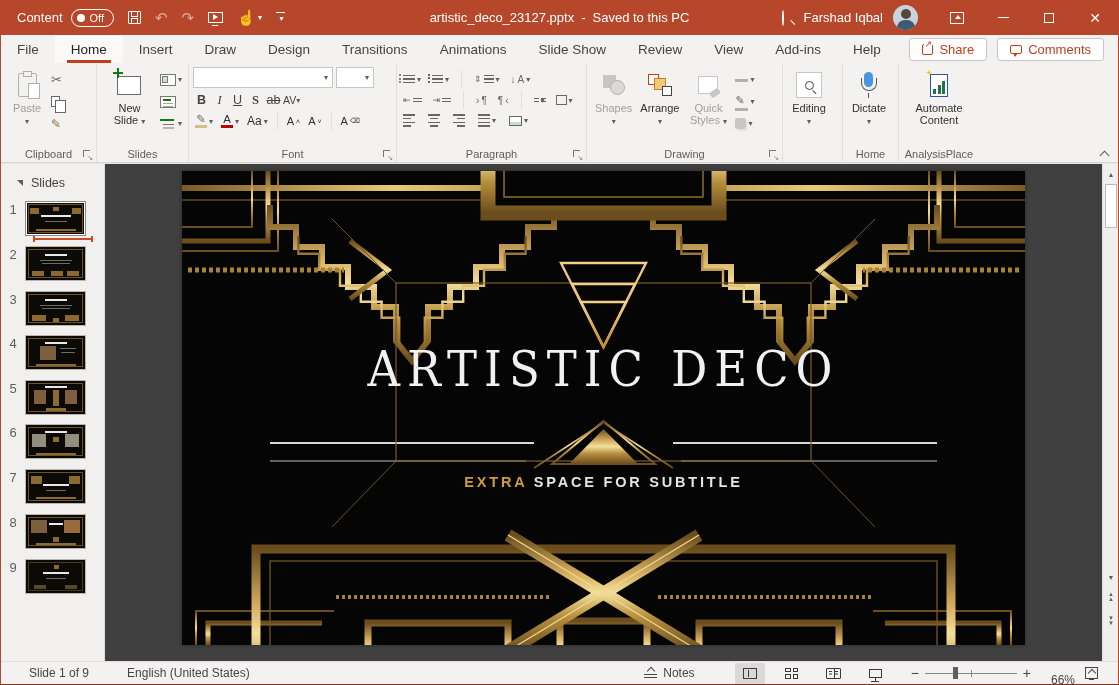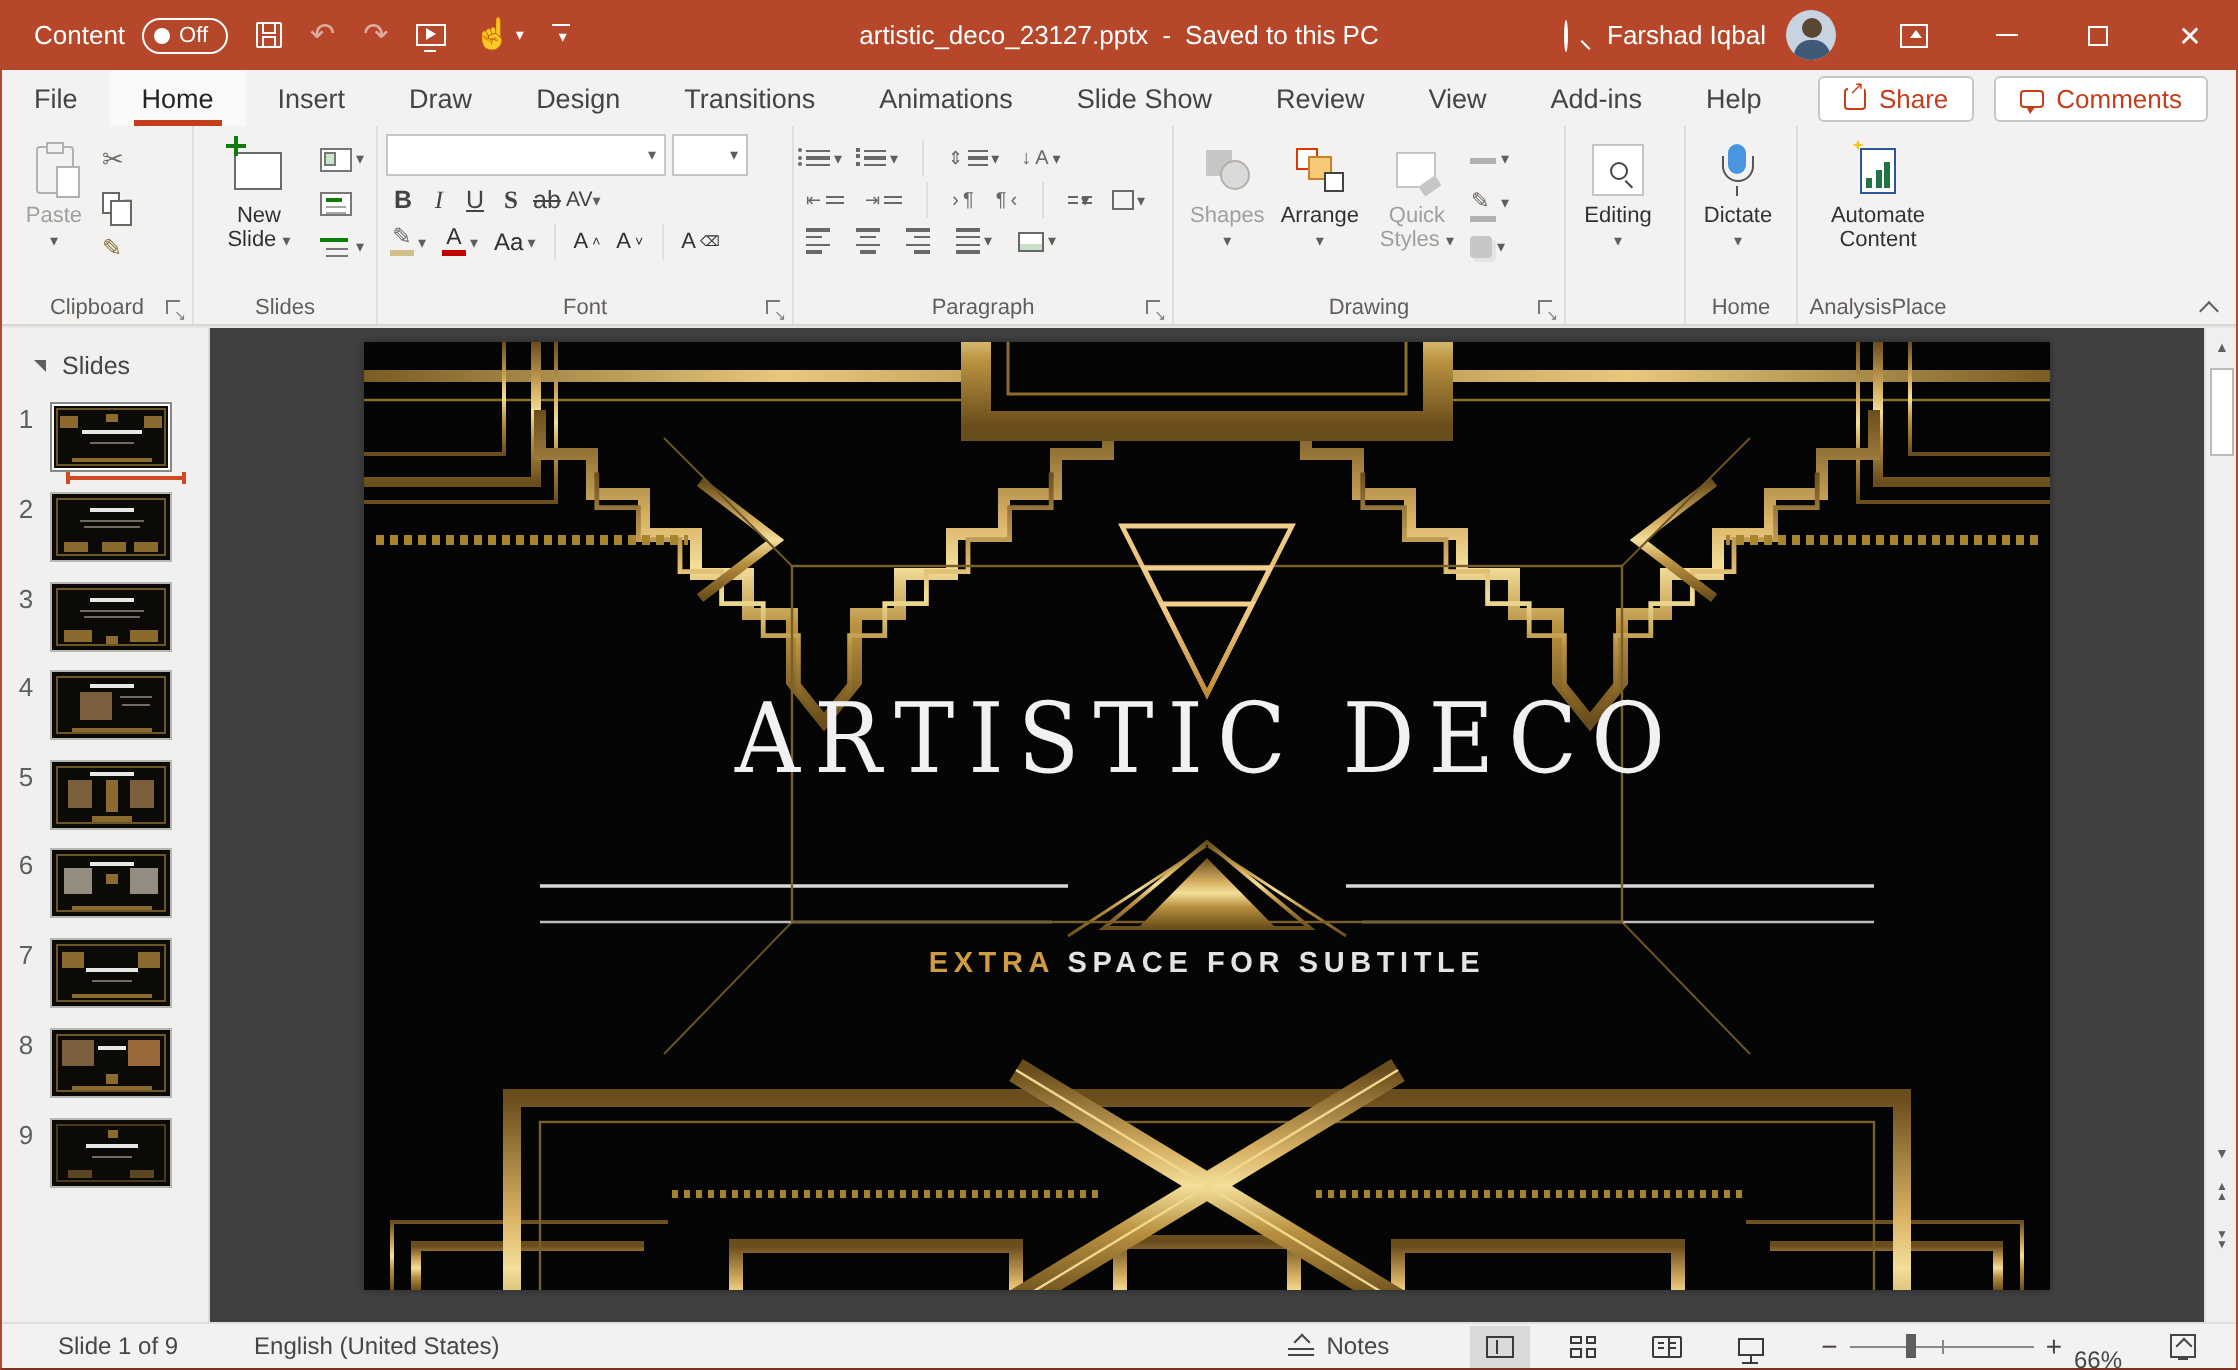--- a/index.html
+++ b/index.html
@@ -189,21 +189,21 @@
   .v-read::before { content:""; position:absolute; left:50%; top:0; bottom:0; border-left:1.2px solid #3b3a39; }
   .v-read::after { content:""; position:absolute; left:2px; top:2px; width:3px; border-top:1px solid #3b3a39; box-shadow:0 2.5px 0 #3b3a39, 6px 0 0 #3b3a39, 6px 2.5px 0 #3b3a39; }
   .v-show { width:13px; height:9px; border:1.5px solid #3b3a39; position:relative; }
   .v-show::before { content:""; position:absolute; left:4.5px; bottom:-4px; height:3px; border-left:1.4px solid #3b3a39; }
   .v-show::after { content:""; position:absolute; left:1px; bottom:-5px; width:8px; border-top:1.4px solid #3b3a39; }
   .zoomctl { display:flex; align-items:center; margin-left:14px; }
   .zminus, .zplus { font-size:14px; color:#484644; padding:0 6px; }
   .ztrack { position:relative; width:92px; height:1px; background:#8a8886; }
   .ztrack .tick { position:absolute; left:50%; top:-3px; height:7px; border-left:1px solid #8a8886; }
   .zthumb { position:absolute; left:28px; top:-5.5px; width:5px; height:12px; background:#605e5c; }
-  .zpct { width:38px; margin-right:10px;margin-top:13px; }
+  .zpct { width:38px; text-align:right; margin-right:10px;margin-top:13px; }
   .fit-ic { width:13px; height:12px; border:1.4px solid #484644; position:relative; }
   .fit-ic::before { content:""; position:absolute; left:2.5px; top:2px; width:5px; height:5px; border-left:1.2px solid #484644; border-top:1.2px solid #484644; transform:rotate(45deg); }
   .fit-ic::after { content:""; position:absolute; left:3px; bottom:-1.5px; width:5px; border-top:1.2px solid #484644; }
 </style>
 </head>
 <body>
 
 <div class="window">
 
   <div class="titlebar">

